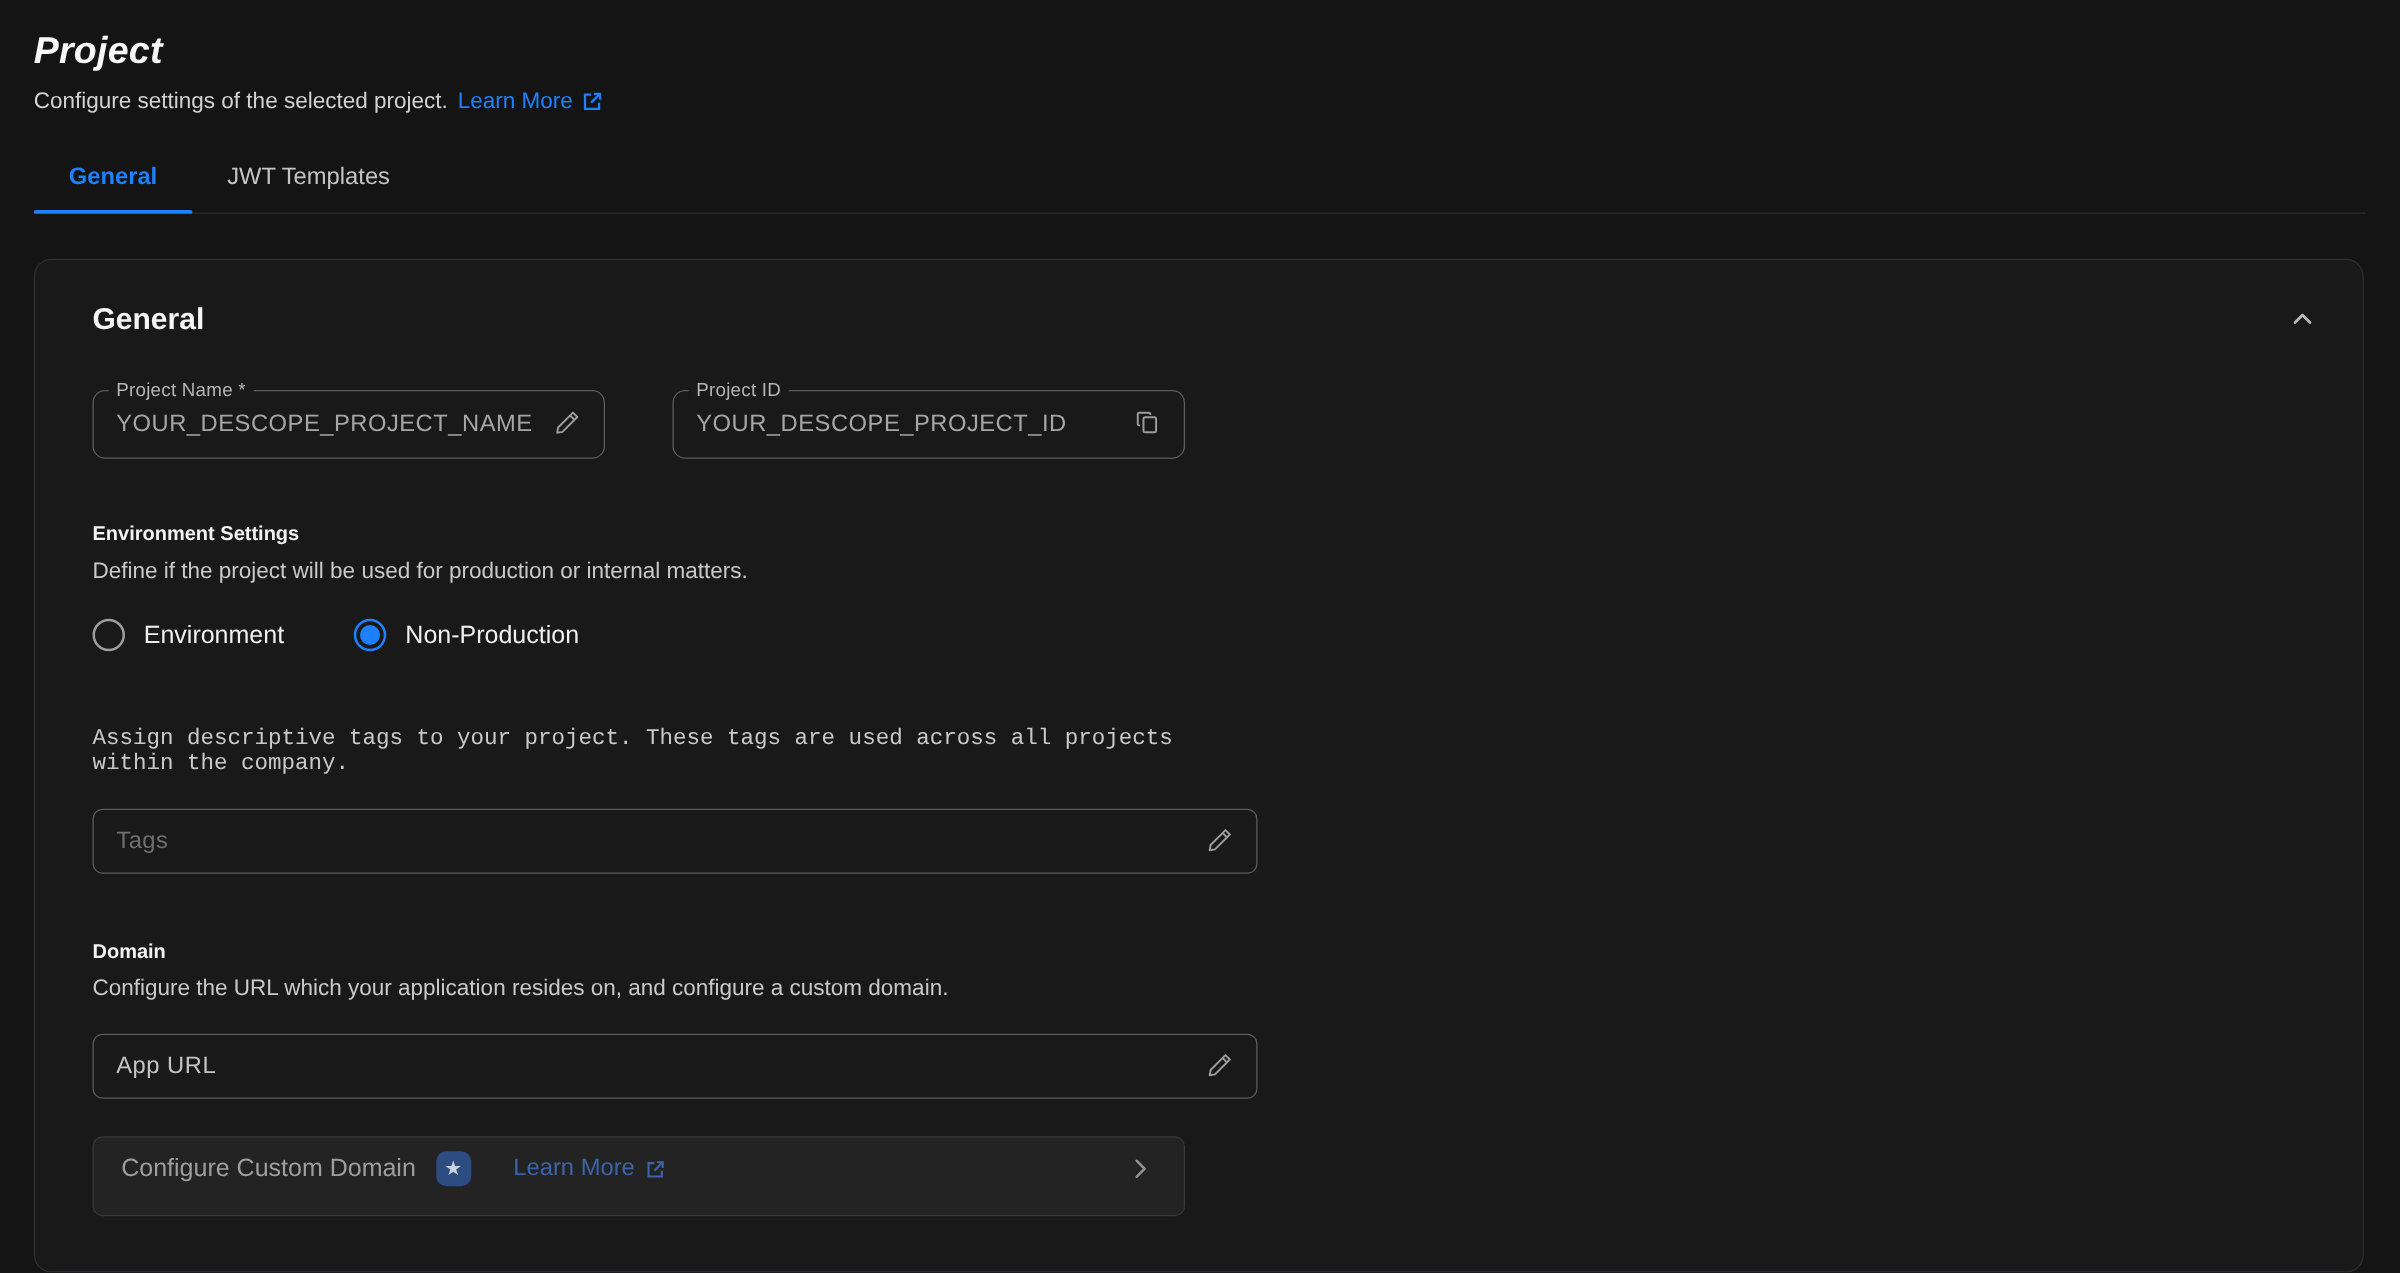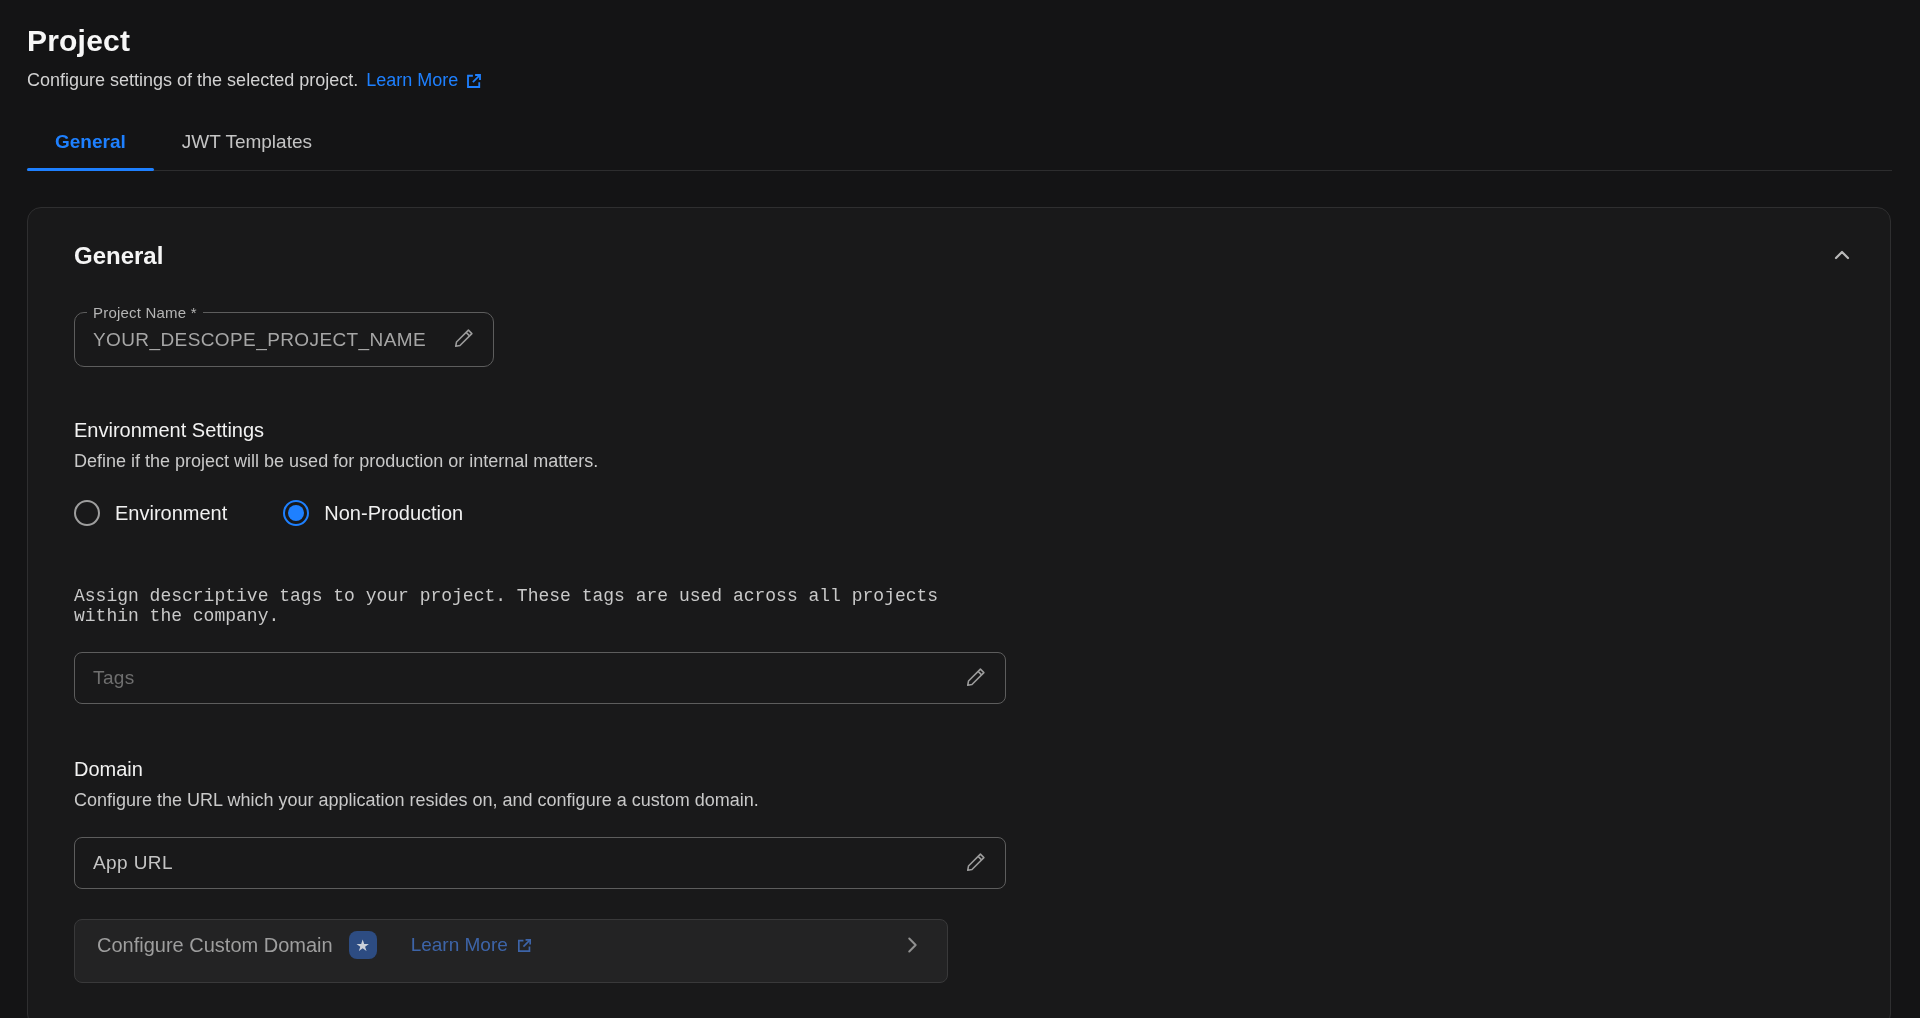--- a/index.html
+++ b/index.html
@@ -6,21 +6,21 @@
   html, body { width: 1920px; height: 1018px; overflow: hidden; }
   body {
     background: #141415;
     font-family: "Liberation Sans", sans-serif;
     color: #e8e8e8;
     -webkit-font-smoothing: antialiased;
   }
   .page { padding: 24px 28px 0 27px; }
 
   
-  .page-title { font-size: 30px; font-weight: 700; color: #f7f7f7; letter-spacing: .2px; }
+  .page-title { font-size: 30px; font-weight: 700; color: #f7f7f7; letter-spacing: .2px; font-style: italic; }
   .page-sub { margin-top: 12px; font-size: 18px; color: #d2d2d2; display: flex; align-items: center; gap: 8px; }
   .link-blue {
     color: var(--accent); text-decoration: none; display: inline-flex;
     align-items: center; gap: 7px; cursor: pointer; font-size: 18px;
   }
   .ext-icon { width: 18px; height: 18px; display: inline-block; }
 
   
   .tabbar { margin-top: 40px; display: flex; border-bottom: 1px solid #2d2d2e; }
   .tab {
@@ -65,21 +65,21 @@
     font-family: "Liberation Sans", sans-serif;
   }
   .icon-btn {
     background: none; border: none; color: #9c9c9c; cursor: pointer;
     width: 34px; height: 34px; flex: none;
     display: flex; align-items: center; justify-content: center;
   }
   .icon-btn svg { width: 22px; height: 22px; }
 
   
-  .section-h { font-size: 20px; font-weight: 400; color: #f2f2f2; }
+  .section-h { font-size: 16px; font-weight: 700; color: #f2f2f2; }
   .section-p { font-size: 18px; color: #c9c9c9; margin-top: 9px; }
   .mt-env { margin-top: 52px; }
   .mt-tags { margin-top: 60px; font-family: Liberation Mono, monospace; }
   .mt-domain { margin-top: 54px; }
 
   
   .radio-row { display: flex; align-items: center; margin-top: 28px; }
   .radio-opt { display: flex; align-items: center; gap: 15px; cursor: pointer; }
   .radio-opt + .radio-opt { margin-left: 56px; }
   .radio-circle {
@@ -170,20 +170,32 @@
           <button class="icon-btn">
             <span>
               <svg viewBox="0 0 24 24" fill="none" stroke="currentColor" stroke-width="1.7" stroke-linejoin="round">
                 <path d="M16.8 3.4l3.8 3.8L7.6 20.2 3 21l.8-4.6L16.8 3.4z"></path>
                 <path d="M14.3 5.9l3.8 3.8"></path>
               </svg>
             </span>
           </button>
         </div>
 
+        <div class="outlined">
+          <span class="legend">Project ID</span>
+          <input type="text" readonly="" value="YOUR_DESCOPE_PROJECT_ID" style="">
+          <button class="icon-btn">
+            <span>
+              <svg viewBox="0 0 24 24" fill="none" stroke="currentColor" stroke-width="1.7" stroke-linejoin="round">
+                <rect x="8.5" y="7.5" width="11" height="13" rx="1.5"></rect>
+                <path d="M5.5 14.5h-.7A1.3 1.3 0 0 1 3.5 13.2V4.8a1.3 1.3 0 0 1 1.3-1.3h8.4a1.3 1.3 0 0 1 1.3 1.3v.7"></path>
+              </svg>
+            </span>
+          </button>
+        </div>
       </div>
 
       <h3 class="section-h mt-env">Environment Settings</h3>
       <p class="section-p">Define if the project will be used for production or internal matters.</p>
 
       <div class="radio-row">
         <label class="radio-opt">
           <span class="radio-circle"></span>
           <span class="radio-label">Environment</span>
         </label>

